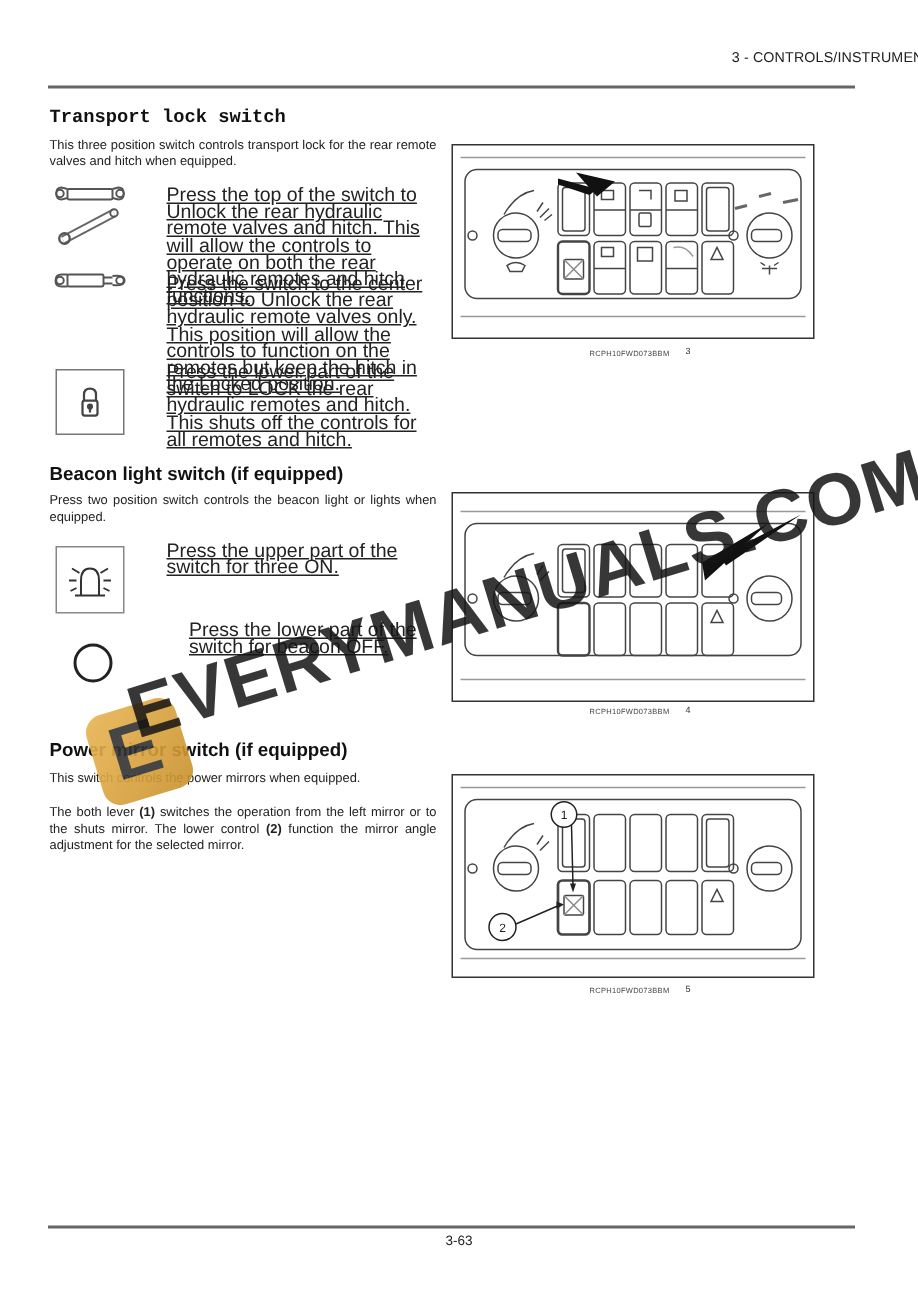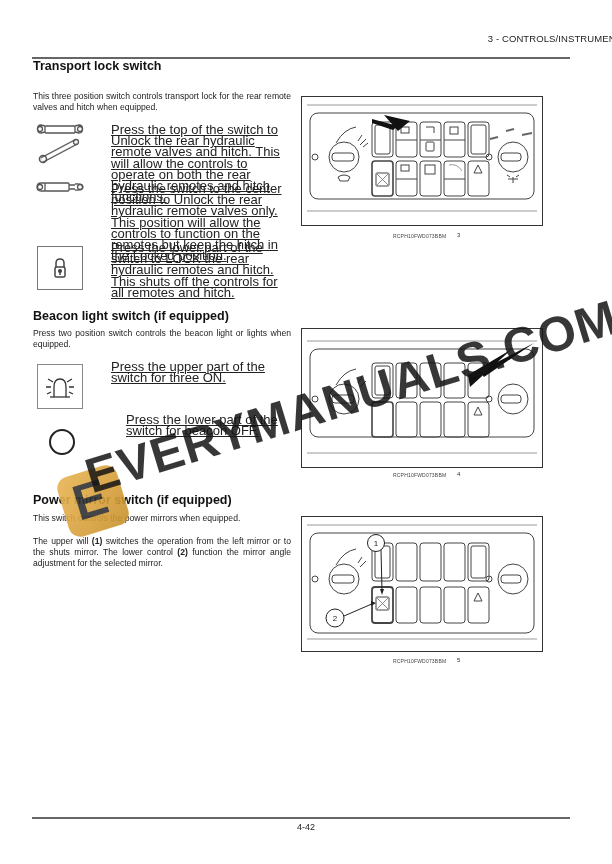--- a/index.html
+++ b/index.html
@@ -17,21 +17,21 @@
   .watermark{position:absolute;left:95px;top:448px;font-size:49px;font-weight:bold;color:rgba(20,20,20,0.85);transform:rotate(-17deg);transform-origin:left bottom;letter-spacing:1px;white-space:nowrap;}
   .wm-logo{position:absolute;left:62px;top:470px;width:62px;height:62px;border-radius:12px;background:linear-gradient(135deg,#e9b553,#c9902a);transform:rotate(-17deg);opacity:0.9;}
   .wm-logo span{position:absolute;left:12px;top:0px;font-size:50px;font-weight:bold;color:#333;}
 </style>
 </head>
 <body>
 
 <div class="abs header-title">3 - CONTROLS/INSTRUMENTS</div>
 <div class="abs rule" style="top:57px;"></div>
 
-<h2 style="top:59px;">Transport lock switch</h2>
+<h2 style="top:71px;font-family:Liberation Mono, monospace;">Transport lock switch</h2>
 <div class="para" style="top:91px;">This three position switch controls transport lock for the rear remote valves and hitch when equipped.</div>
 
 <div class="abs" style="left:36px;top:124px;">
   <svg width="48" height="42" viewBox="0 0 48 42">
     <g fill="none" stroke="#555" stroke-width="1.3">
       <circle cx="4" cy="5" r="2.5"></circle>
         <circle cx="44" cy="5" r="2.5"></circle>
       <rect x="9" y="2" width="30" height="7" rx="1"></rect>
       <path d="M1.5 5 Q1.5 1 5 1 L9 2 M39 2 L43 1 Q46.5 1 46.5 5 Q46.5 9 43 9 L39 8 M9 8 L5 9 Q1.5 9 1.5 5"></path>
       <path d="M6 36 L40 18" stroke-width="6" stroke="#666"></path>
@@ -164,21 +164,21 @@
     </g>
     <path d="M232 14 L182 48 L178 42 Z" fill="#111"></path>
     <path d="M210 20 L168 58 L166 46 Z" fill="#111"></path>
   </svg>
 </div>
 <div class="caption" style="left:393px;top:472px;">RCPH10FWD073BBM</div>
 <div class="capnum" style="left:457px;top:471px;">4</div>
 
 <h2 style="top:493px;">Power mirror switch (if equipped)</h2>
 <div class="para" style="top:513px;">This switch controls the power mirrors when equipped.</div>
-<div class="para" style="top:536px;"><span>The upper will </span><b>(1)</b><span> switches the operation from the left mirror or to the shuts mirror. The lower control </span><b>(2)</b><span> function the mirror angle adjustment for the selected mirror.</span></div>
+<div class="para" style="top:536px;"><span>The both lever </span><b>(1)</b><span> switches the operation from the left mirror or to the shuts mirror. The lower control </span><b>(2)</b><span> function the mirror angle adjustment for the selected mirror.</span></div>
 
 <div class="figbox" style="top:516px;height:134px;">
   <svg width="240" height="134" viewBox="0 0 240 134">
     <g fill="none" stroke="#444" stroke-width="1">
       <path d="M5 8 L235 8" stroke="#999"></path>
       <rect x="8" y="16" width="224" height="100" rx="8"></rect>
       <path d="M5 122 L235 122" stroke="#999"></path>
       <circle cx="13" cy="62" r="3"></circle>
       <circle cx="42" cy="62" r="15"></circle>
       <rect x="30" y="58" width="22" height="8" rx="3"></rect>
@@ -214,13 +214,13 @@
 </div>
 <div class="caption" style="left:393px;top:658px;">RCPH10FWD073BBM</div>
 <div class="capnum" style="left:457px;top:657px;">5</div>
 
 <div class="wm-logo">
     <span>E</span>
   </div>
 <div class="watermark">EVERYMANUALS.COM</div>
 
 <div class="abs rule" style="top:817px;"></div>
-<div class="abs footer-num">4-42</div>
+<div class="abs footer-num">3-63</div>
 
 </body></html>

